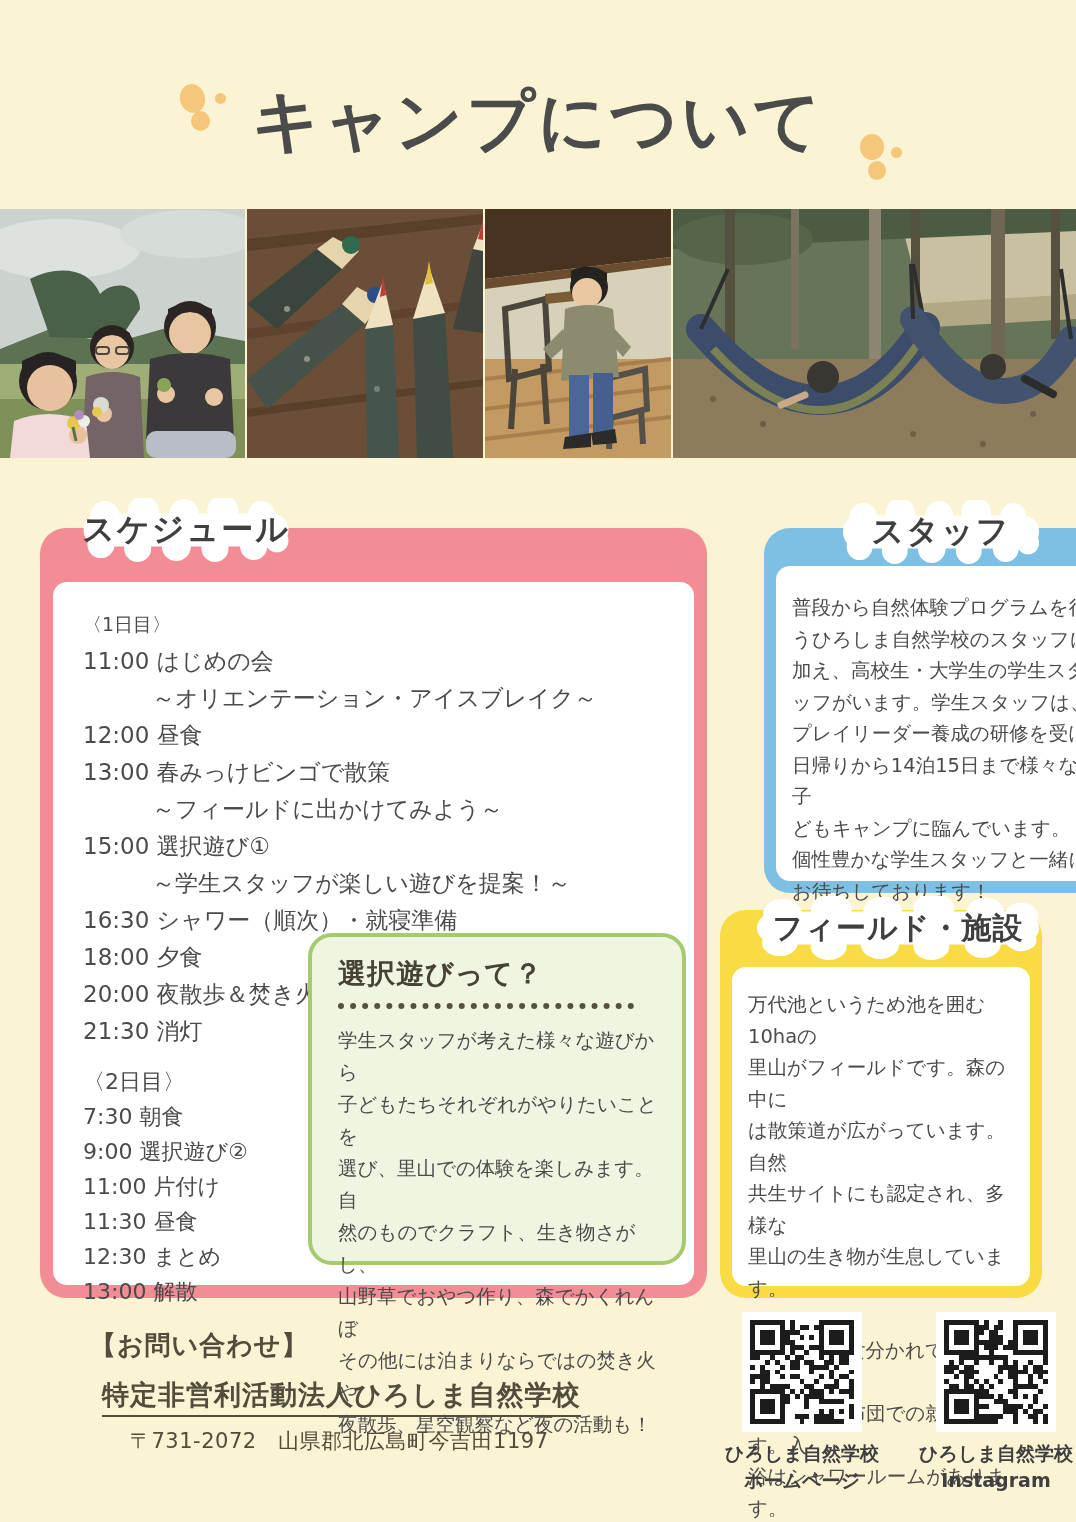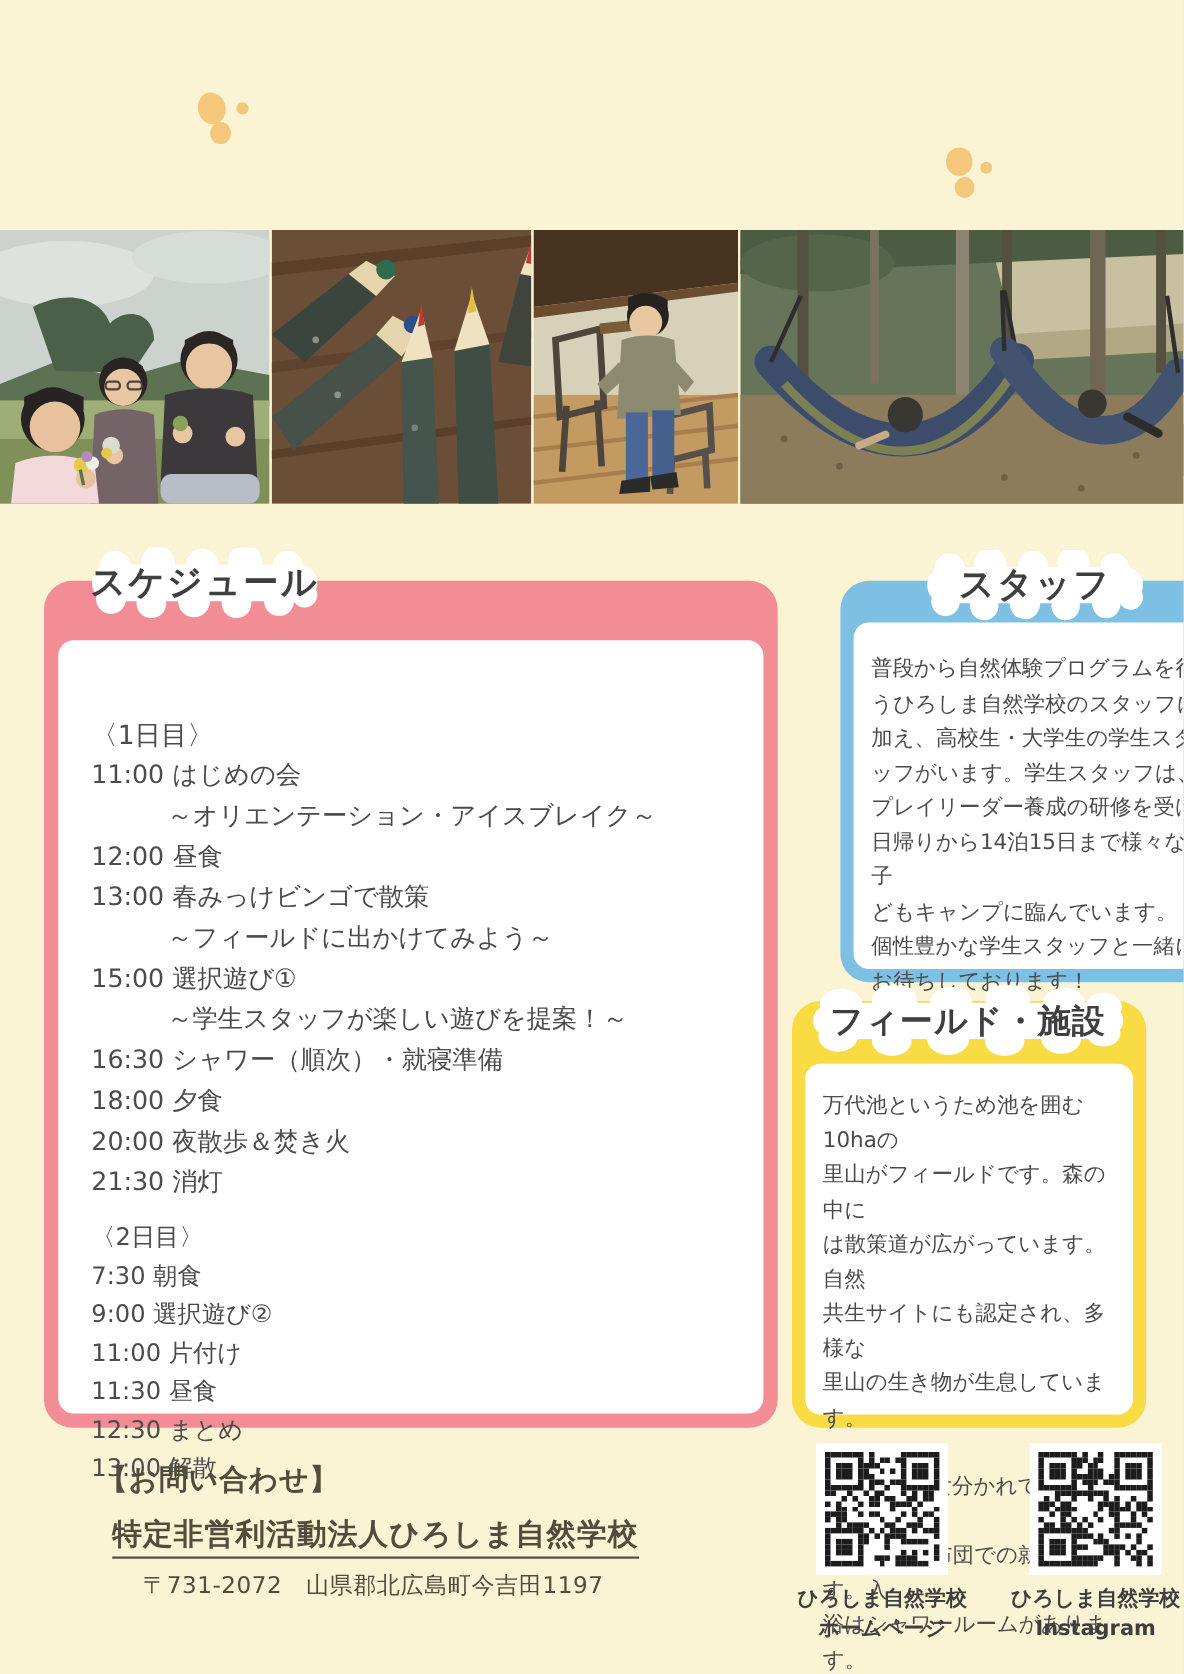--- a/index.html
+++ b/index.html
@@ -37,25 +37,25 @@
 
   
   .bubble{position:absolute;height:64px;}
   .bubble svg{position:absolute;inset:0;width:100%;height:100%;}
   .bubble .bubble-text{position:absolute;inset:0;display:flex;align-items:center;justify-content:center;
     font-weight:bold;color:#3F3F3F;letter-spacing:2px;}
   .schedule-bubble{left:30px;top:-30px;width:232px;}
   .schedule-bubble .bubble-text{font-size:32px;}
   .staff-bubble{left:50%;transform:translateX(-50%);top:-28px;width:222px;}
   .staff-bubble .bubble-text{font-size:32px;}
-  .field-bubble{left:6px;top:-14px;width:308px;}
+  .field-bubble{left:24px;top:-14px;width:308px;}
   .field-bubble .bubble-text{font-size:30px;letter-spacing:1px;}
 
   
-  .day-label{font-size:24px;line-height:37px;white-space:pre-wrap;margin-top:44px;}
+  .day-label{font-size:19px;line-height:37px;white-space:pre-wrap;}
   .day1-lines{font-size:23px;line-height:37px;white-space:pre-wrap;}
   .day2-label{margin-top:14px;font-size:22px;line-height:35px;white-space:pre-wrap;}
   .day2-lines{font-size:22px;line-height:35px;white-space:pre-wrap;}
 
   
   .play-box{position:absolute;right:8px;bottom:20px;width:378px;height:332px;box-sizing:border-box;
     background:#EFF5E1;border:4px solid #A6CA6E;border-radius:24px;padding:18px 24px 0 26px;}
   .play-title{font-size:28px;font-weight:bold;color:#464235;letter-spacing:1px;}
   .play-dots{width:296px;height:0;border-bottom:6px dotted #57523C;margin:10px 0 16px;}
   .play-body{font-size:19.5px;line-height:32px;white-space:pre-wrap;color:#4B4B4B;}
@@ -78,20 +78,21 @@
   .qr-tile{width:120px;height:120px;background:#fff;display:flex;align-items:center;justify-content:center;}
   .qr-grid{display:grid;grid-template-rows:repeat(21,1fr);grid-template-columns:repeat(21,1fr);width:104px;height:104px;background:#fff;}
   .qr-grid div{background:#1c1c1c;}
   .qr-label{margin-top:8px;font-size:19px;line-height:27px;text-align:center;color:#3F3F3F;font-weight:bold;white-space:pre-wrap;}
 </style>
 </head>
 <body>
 
 <div class="page">
 
+  <h1 class="page-title">キャンプについて</h1>
   <div class="dot d1"></div>
   <div class="dot d2"></div>
   <div class="dot d3"></div>
   <div class="dot d4"></div>
   <div class="dot d5"></div>
   <div class="dot d6"></div>
 
   <div class="photo-strip">
 
     <svg width="245" viewBox="0 0 245 249" preserveAspectRatio="none">
@@ -259,20 +260,31 @@
 20:00 夜散歩＆焚き火
 21:30 消灯</div>
         <div class="day2-label">〈2日目〉</div>
         <div class="day2-lines">7:30 朝食
 9:00 選択遊び②
 11:00 片付け
 11:30 昼食
 12:30 まとめ
 13:00 解散</div>
 
+        <div class="play-box">
+          <div class="play-title">選択遊びって？</div>
+          <div class="play-dots"></div>
+          <div class="play-body">学生スタッフが考えた様々な遊びから
+子どもたちそれぞれがやりたいことを
+選び、里山での体験を楽しみます。自
+然のものでクラフト、生き物さがし、
+山野草でおやつ作り、森でかくれんぼ
+その他には泊まりならではの焚き火や
+夜散歩、星空観察など夜の活動も！</div>
+        </div>
       </div>
     </section>
 
     <div>
 
       <section class="card staff-card">
         <div class="bubble staff-bubble">
           <svg viewBox="0 0 240 66" preserveAspectRatio="none">
             <g fill="#ffffff">
               <rect x="14" y="16" width="212" height="34" rx="17"></rect>

